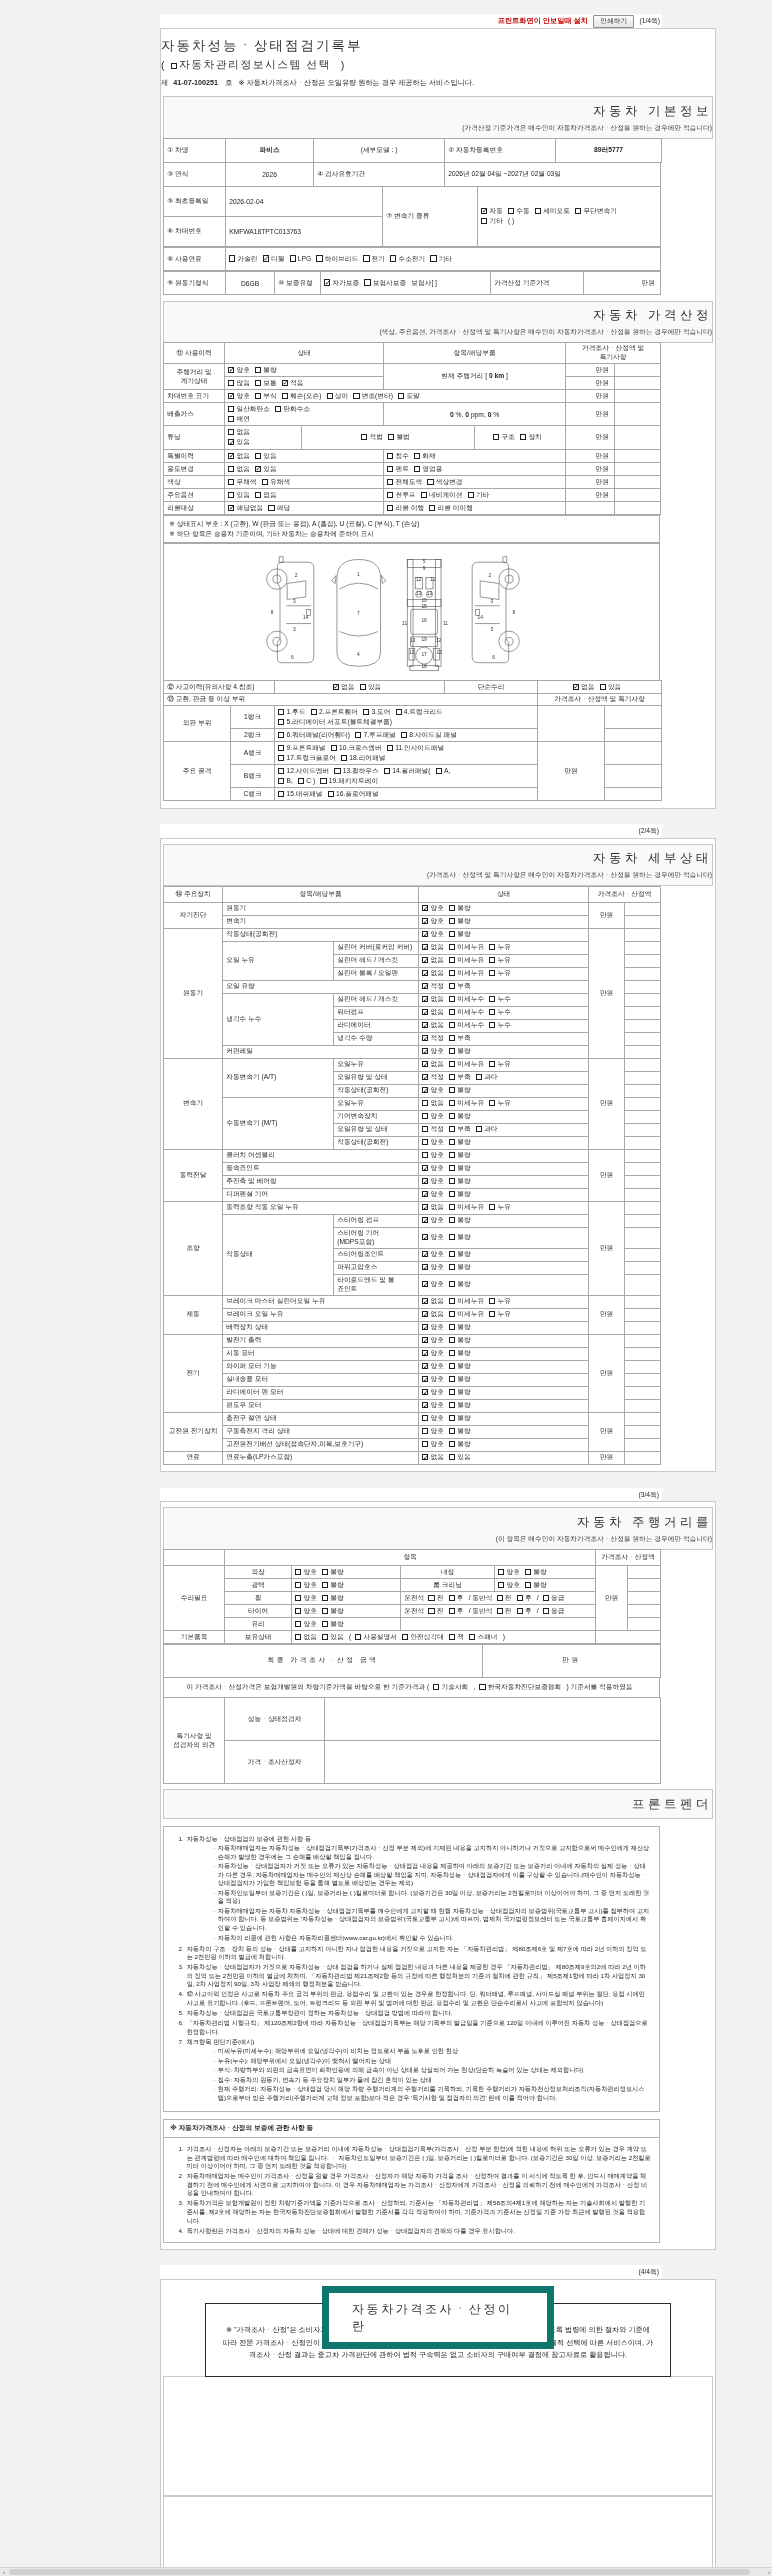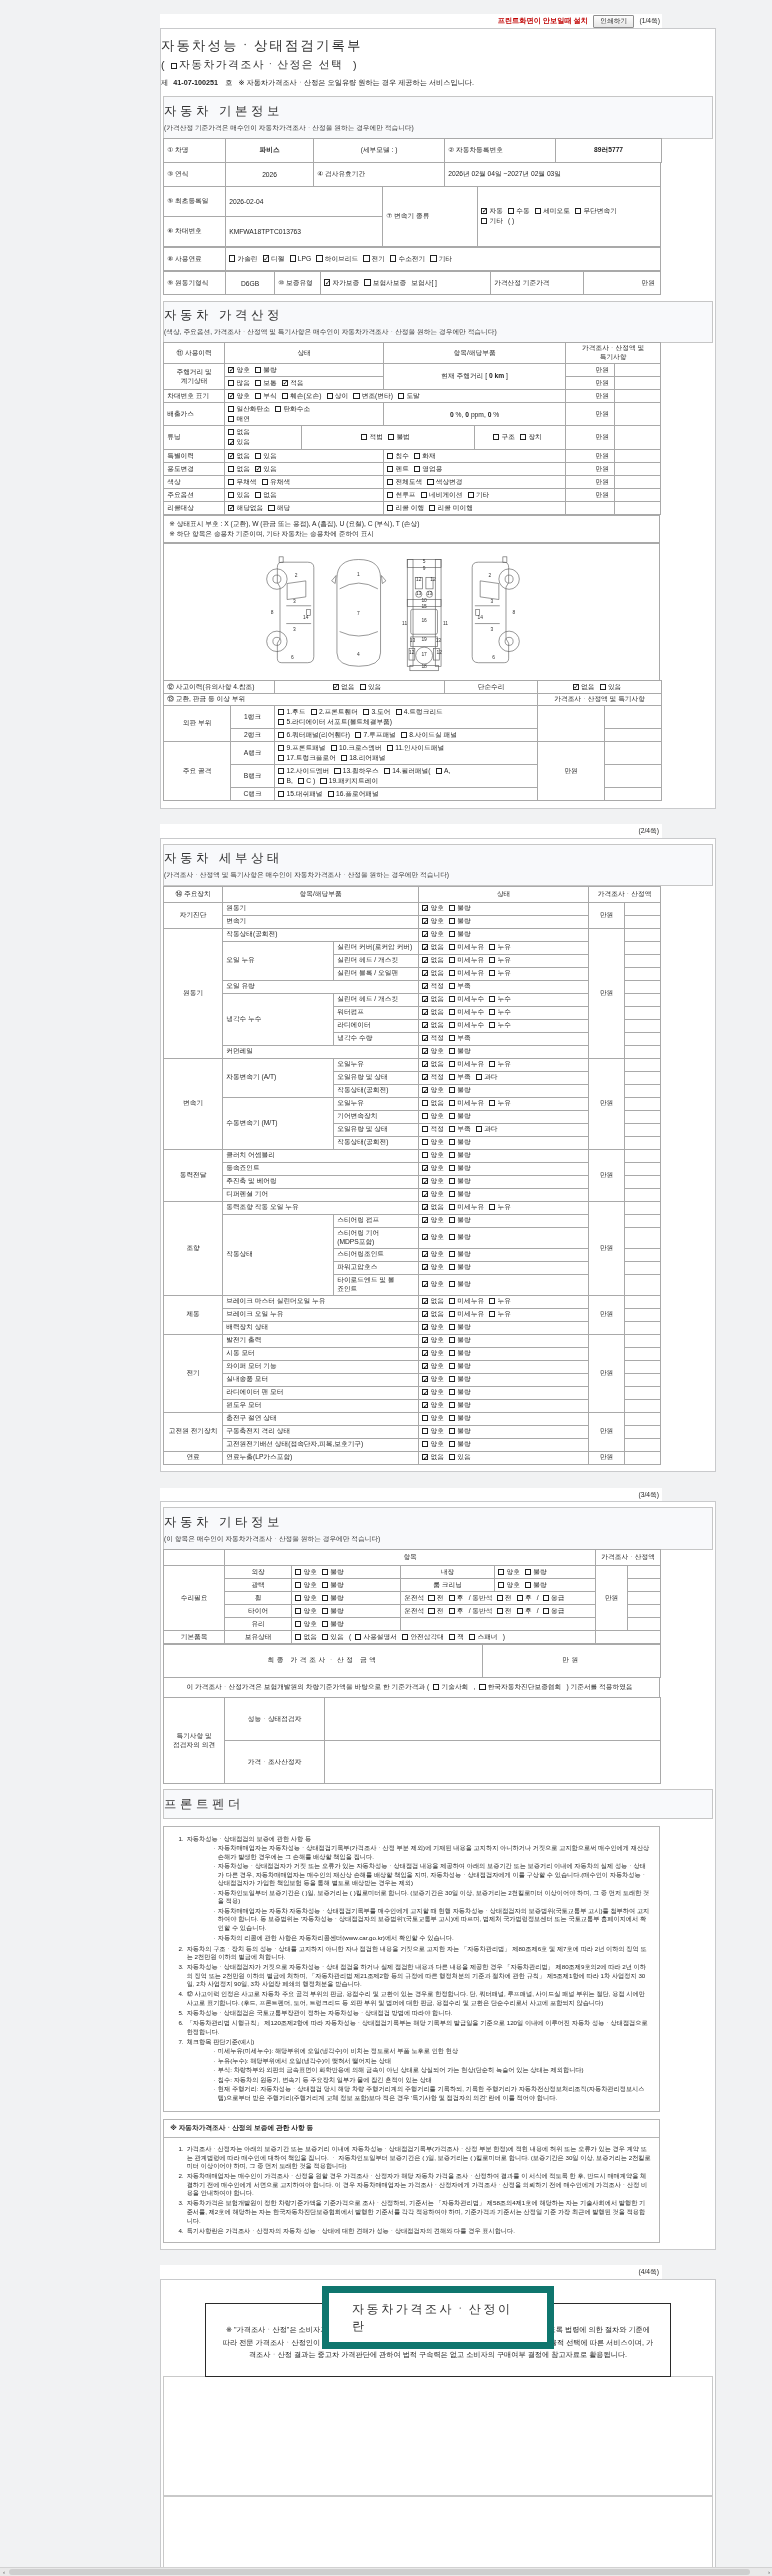--- a/index.html
+++ b/index.html
@@ -11,21 +11,21 @@
   .red{color:#c00000;font-weight:bold;font-size:7.2px;}
   .printbtn{font-family:inherit;font-size:6.7px;padding:1px 6.2px;background:linear-gradient(#fdfdfd,#e6e6e6);border:0.5px solid #8f8f8f;border-radius:1px;color:#222;}
   .marker{font-size:6.7px;color:#222;}
   .mstrip{margin-top:15.5px;height:13.4px;line-height:13.4px;text-align:right;font-size:6.7px;color:#222;padding-right:3.1px;}
   .page{width:556px;background:#fff;border:0.5px solid #c9cacc;box-sizing:border-box;padding-bottom:6.2px;}
   .titleblock{text-align:left;padding:7.2px 0 3.1px;color:#333;}
   .t1{font-size:13.4px;letter-spacing:2.1px;}
   .t2{font-size:10.8px;letter-spacing:1.5px;margin-top:3.1px;}
   .t3{font-size:7.2px;margin-top:5.2px;color:#222;}
   .t3 .no{font-weight:bold;margin:0 5.2px 0 3.1px;}
-  .shead{margin:5.2px 2.1px 0;border:0.5px solid #c6c6c6;background:#f8f9fb;text-align:left;padding:5.7px 0 4.6px;}
+  .shead{margin:5.2px 2.1px 0;border:0.5px solid #c6c6c6;background:#f8f9fb;text-align:right;padding:5.7px 0 4.6px;}
   .stitle{font-size:12.4px;letter-spacing:3.6px;color:#333;}
   .scap{font-size:6.7px;margin-top:4.1px;color:#333;}
   .ft{border-collapse:collapse;table-layout:fixed;width:497px;margin:-0.5px 0 0 2.1px;background:#fff;}
   .ft td{border:0.5px solid #a9a9a9;font-size:6.7px;color:#222;padding:1px 3.1px;vertical-align:middle;word-break:keep-all;}
   .ctr{text-align:center;} .rt{text-align:right;padding-right:5.2px !important;} .bd{font-weight:bold;}
   .hd td{text-align:center;height:13.4px;}
   .h42 td{height:20.6px;} .h56 td{height:27px;}
   .cb{display:inline-block;width:6.2px;height:6.2px;border:0.8px solid #222;background:#fff;position:relative;vertical-align:-1px;box-sizing:border-box;}
   .cb.ck:after{content:"✓";position:absolute;left:-0.5px;top:-2.6px;font-size:7.2px;font-weight:bold;color:#111;}
   .opt{display:inline-block;margin:0.5px 5.2px 0.5px 0;white-space:nowrap;}
@@ -64,21 +64,21 @@
 
     <div class="strip strip1">
       <span class="red">프린트화면이 안보일때 설치</span>
       <button class="printbtn">인쇄하기</button>
       <span class="marker">(1/4쪽)</span>
     </div>
 
     <div class="page">
       <div class="titleblock">
         <div class="t1">자동차성능ㆍ상태점검기록부</div>
-        <div class="t2" id="title2">( <span class="opt"><span class="cb"></span><span class="ol">자동차가격조사ㆍ산정은 선택</span></span> )</div>
+        <div class="t2" id="title2">( <span class="opt"><span class="cb"></span><span class="ol">자동차관리정보시스템 선택</span></span> )</div>
         <div class="t3">
           <span>제</span>
           <span class="no">41-07-100251</span>
           <span>호</span>
           &nbsp;&nbsp;<span>※ 자동차가격조사ㆍ산정은 오일유량 원하는 경우 제공하는 서비스입니다.</span>
         </div>
       </div>
 
       <div class="shead">
         <div class="stitle">자동차 기본정보</div>
@@ -670,21 +670,21 @@
                 <td></td>
               </tr>
             </tbody>
           </table>
         </div>
     </div>
 
     <div class="mstrip strip"><span>(3/4쪽)</span></div>
     <div class="page">
       <div class="shead">
-        <div class="stitle">자동차 기타정보</div>
+        <div class="stitle">자동차 주행거리를</div>
         <div class="scap">(이 항목은 매수인이 자동차가격조사ㆍ산정을 원하는 경우에만 적습니다)</div>
       </div>
       <div id="etc-body">
           <table class="ft">
             <colgroup>
               <col style="width:61px">
               <col style="width:67px">
               <col style="width:109px">
               <col style="width:94px">
               <col style="width:101px">

